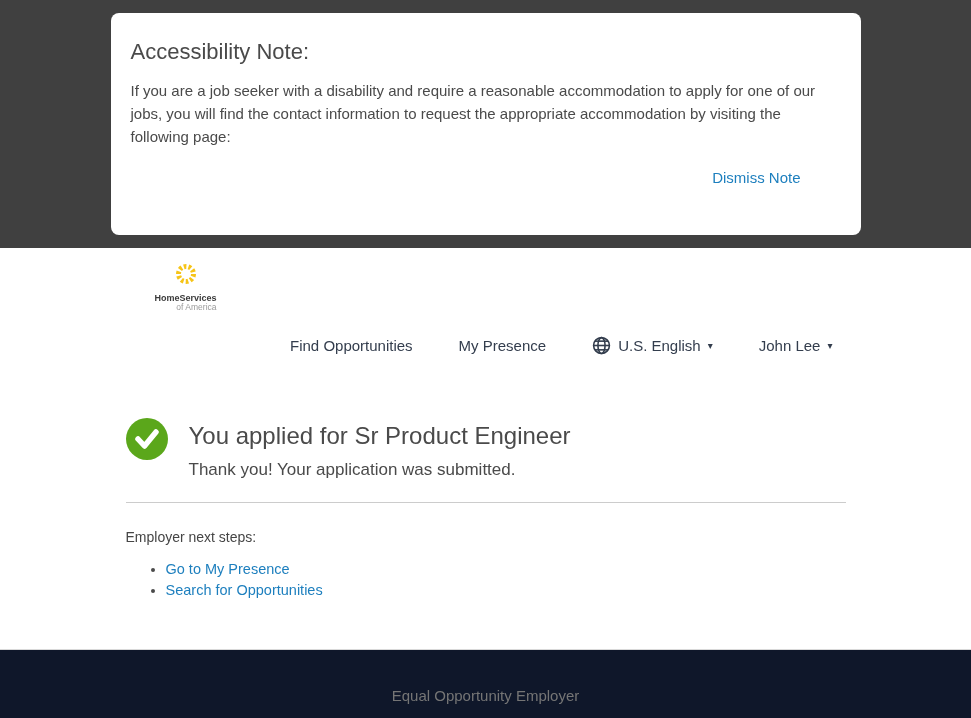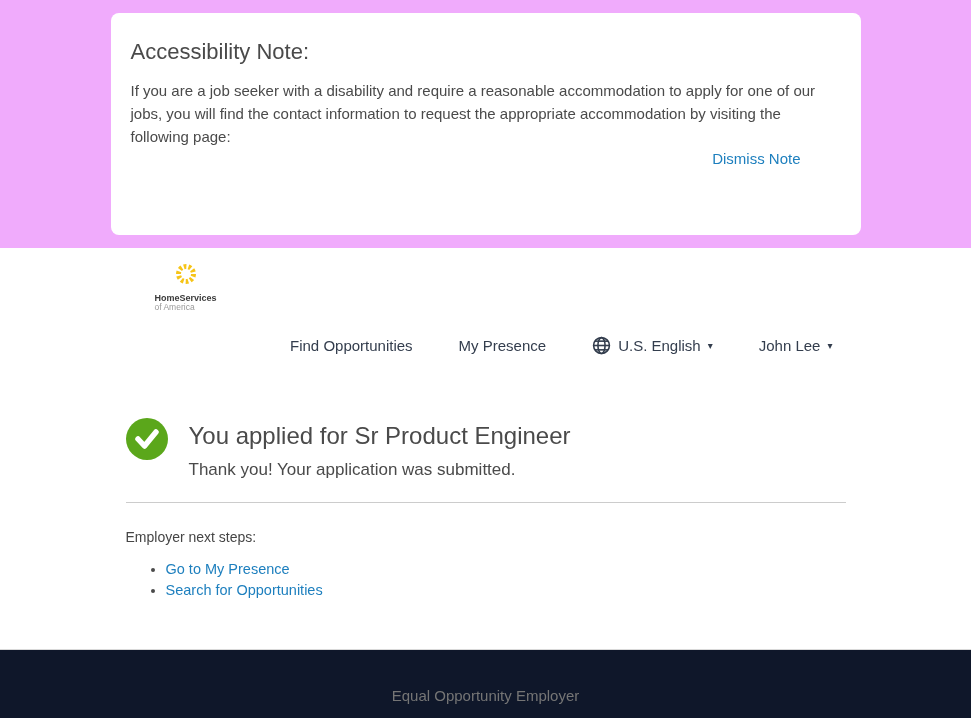--- a/index.html
+++ b/index.html
@@ -7,21 +7,21 @@
     width: 971px;
     font-family: "Liberation Sans", "DejaVu Sans", sans-serif;
     background: #ffffff;
   }
   a { text-decoration: none; cursor: pointer; }
 
   
   .top-band {
     width: 100%;
     height: 248px;
-    background: #f0abfc;
+    background: #404040;
     overflow: hidden;
   }
   .note-card {
     width: 750px;
     margin: 13px auto 0 auto;
     background: #ffffff;
     border-radius: 8px;
     padding: 26px 20px 20px 20px;
     min-height: 222px;
   }
@@ -38,38 +38,38 @@
     max-width: 705px;
   }
   .note-link {
     display: inline-block;
     margin-top: 14px;
     font-size: 15px;
     color: #1d7fbe;
   }
   .dismiss-row {
     text-align: right;
-    margin-top: 2px;
+    margin-top: 21px;
     padding-right: 40px;
   }
   .dismiss-row a {
     font-size: 15px;
     color: #1d7fbe;
   }
 
   
   .middle { min-height: 379px; background: #ffffff; }
   .container { width: 750px; margin: 0 auto; padding: 0 15px 48px 15px; }
 
   
   .site-header { padding-top: 15px; }
   .logo { display: flex; align-items: center; gap: 5px; width: 120px; flex-direction: column; }
   .logo-text { line-height: 1.05; }
   .logo-line1 { font-size: 9px; font-weight: 700; color: #3b3b3b; }
-  .logo-line2 { font-size: 8.5px; color: #9a9a9a; }
+  .logo-line2 { font-size: 8.5px; color: #9a9a9a; text-align: right; }
   .main-nav {
     display: flex;
     align-items: center;
     justify-content: flex-end;
     gap: 46px;
     margin-top: 20px;
     padding-right: 13px;
     height: 26px;
   }
   .nav-item {

